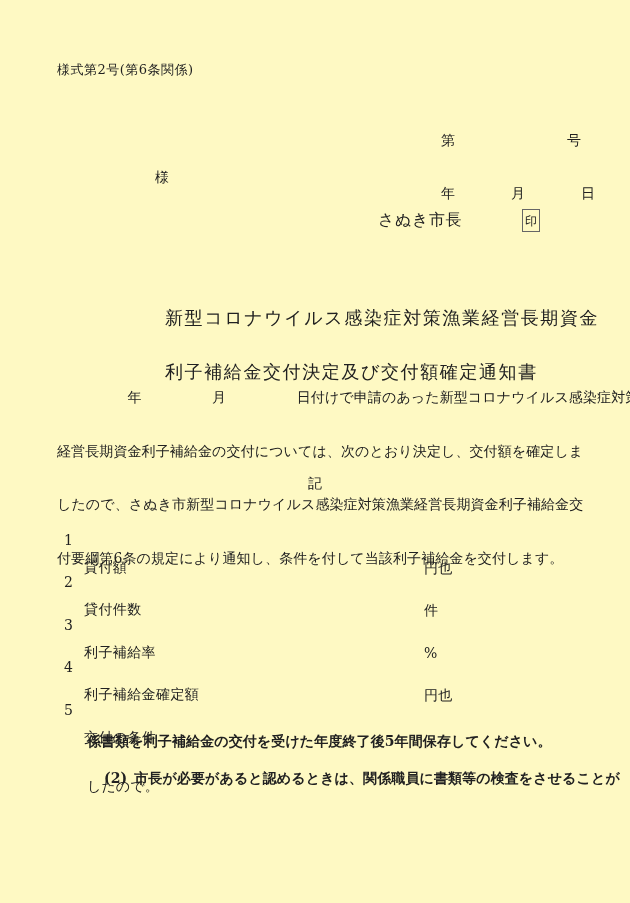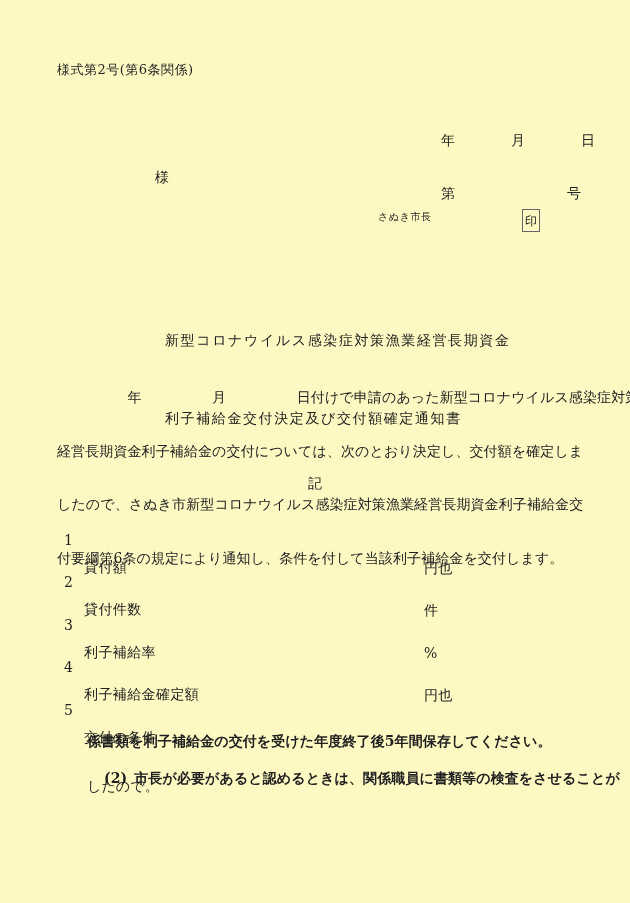--- a/index.html
+++ b/index.html
@@ -16,51 +16,51 @@
     background:#fef9c3;
     overflow:hidden;
     font-size:14px;
     line-height:1;
   }
   .abs{position:absolute; white-space:pre;}
   .form-number{left:57px; top:63px; font-size:13px; letter-spacing:0.5px;}
   .docno-block{left:441px; top:105px;}
   .docno-line{height:25px; font-size:14px;}
   .addressee{left:155px; top:170px; font-size:14px;}
-  .sender-name{left:378px; top:212px; font-size:10px; letter-spacing:0.6px;}
+  .sender-name{left:378px; top:212px; font-size:16px; letter-spacing:0.6px;}
   .seal-box{
     left:522px; top:209px;
     width:18px; height:23px;
     border:1px solid #666;
     display:flex; align-items:center; justify-content:center;
     font-size:12px;
     box-sizing:border-box;
   }
   .title-block{left:165px; top:281px;}
-  .title-line{height:25.5px; font-size:14px; letter-spacing:1.6px;margin-top:24px;}
+  .title-line{height:25.5px; font-size:18px; letter-spacing:1.6px;}
   .body-par{left:57px; top:362px; width:540px;}
   .body-line{height:25.5px; font-size:14px; letter-spacing:0.1px;}
   .ki-marker{left:0; top:476px; width:630px; text-align:center; font-size:14px;}
   .item-row{left:0; top:0; width:630px; height:16px;}
   .item-no{position:absolute; left:64px;}
   .item-label{position:absolute; left:84px; letter-spacing:0.4px;margin-top:13px;}
   .item-unit{position:absolute; left:424px; letter-spacing:0.3px;}
   .cond-line{font-size:14px; letter-spacing:0.1px;}
   .cond-marker{margin-right:7px;}
 </style>
 </head>
 <body>
 
 <div class="page">
 
   <div class="abs form-number">様式第2号(第6条関係)</div>
 
   <div class="abs docno-block">
+    <div class="docno-line">第　　　　　　　　号</div>
     <div class="docno-line">年　　　　月　　　　日</div>
-    <div class="docno-line">第　　　　　　　　号</div>
   </div>
 
   <div class="abs addressee">様</div>
 
   <div class="abs sender-name">さぬき市長</div>
   <div class="abs seal-box">
     <span>印</span>
   </div>
 
   <div class="abs title-block">

